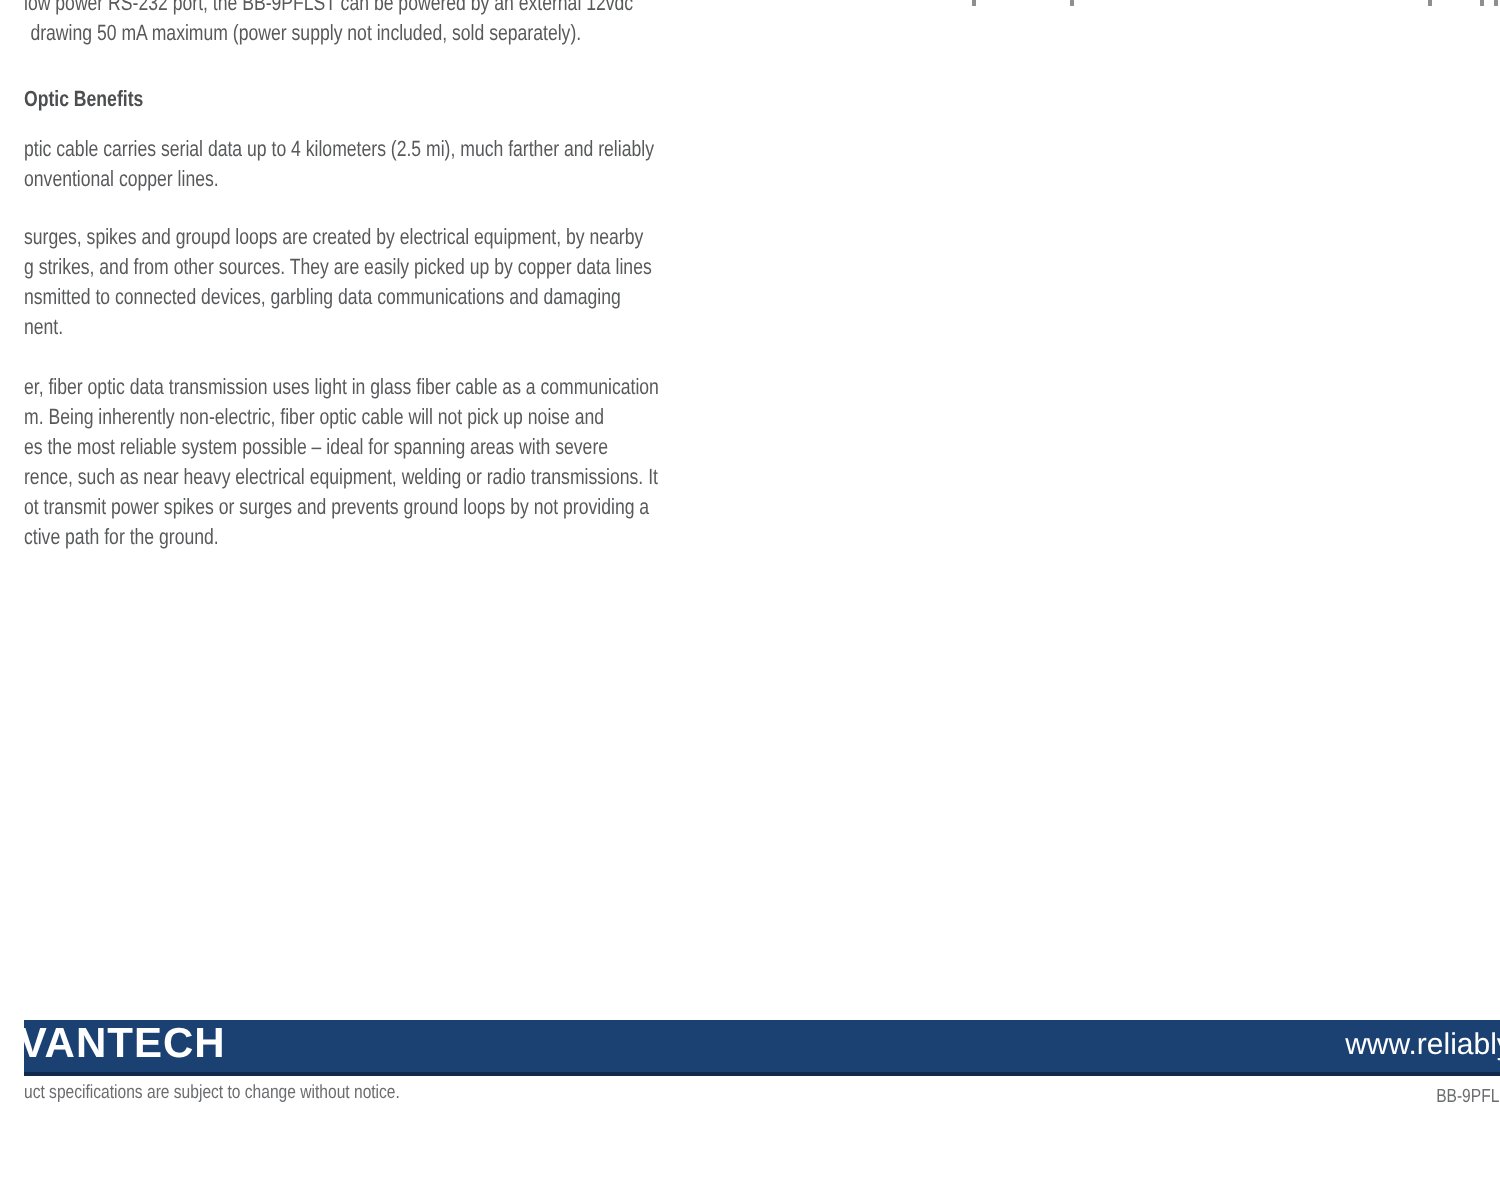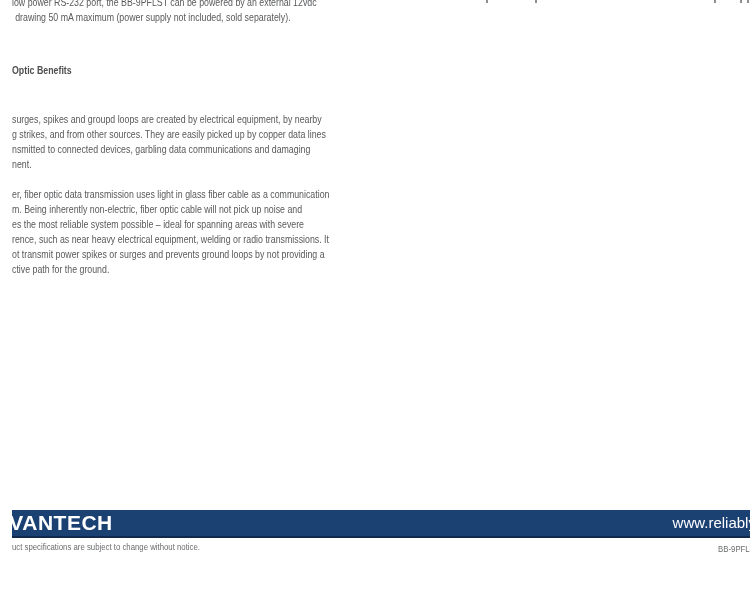--- a/index.html
+++ b/index.html
@@ -95,24 +95,28 @@
 </head>
 <body>
 
 <div class="page">
 
   <div class="textblock" style="top:-5px">
     <div class="bline">low power RS-232 port, the BB-9PFLST can be powered by an external 12vdc</div>
     <div class="bline indent">drawing 50 mA maximum (power supply not included, sold separately).</div>
   </div>
 
-  <div class="textblock" style="top:63px">
+  <div class="textblock" style="top:43px">
     <div class="bline heading-line">Optic Benefits</div>
   </div>
 
+  <div class="textblock" style="top:68px">
+    <div class="bline">ptic cable carries serial data up to 4 kilometers (2.5 mi), much farther and reliably</div>
+    <div class="bline">onventional copper lines.</div>
+  </div>
 
   <div class="textblock" style="top:187px">
     <div class="bline">er, fiber optic data transmission uses light in glass fiber cable as a communication</div>
     <div class="bline">m. Being inherently non-electric, fiber optic cable will not pick up noise and</div>
     <div class="bline">es the most reliable system possible – ideal for spanning areas with severe</div>
     <div class="bline">rence, such as near heavy electrical equipment, welding or radio transmissions. It</div>
     <div class="bline">ot transmit power spikes or surges and prevents ground loops by not providing a</div>
     <div class="bline">ctive path for the ground.</div>
   </div>
 

